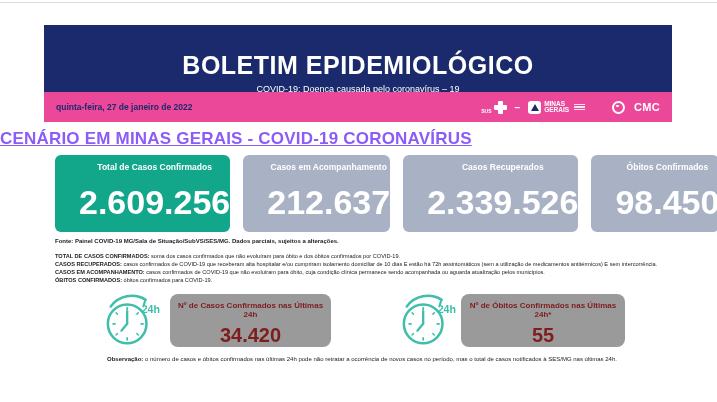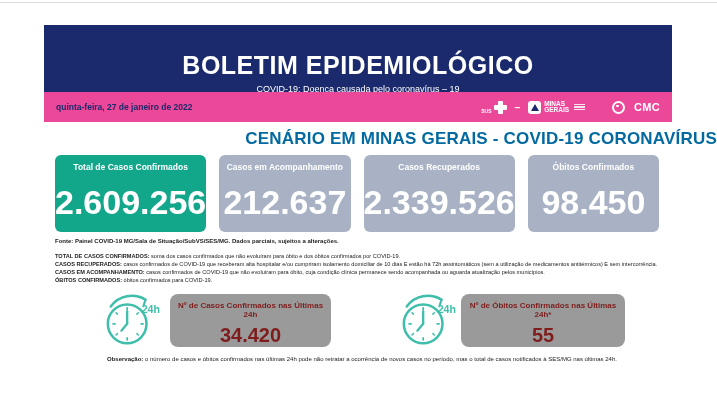--- a/index.html
+++ b/index.html
@@ -30,27 +30,27 @@
   .mg-tri{width:0;height:0;border-left:4px solid transparent;border-right:4px solid transparent;border-bottom:7px solid #1a2a6c;}
   .mg-text{display:flex;flex-direction:column;font-size:6.5px;line-height:6.5px;font-weight:bold;}
   .mg-lines{display:flex;flex-direction:column;gap:1.5px;margin-left:2px;}
   .mg-lines span{display:block;width:11px;height:1.3px;background:rgba(255,255,255,.85);}
   .cmc-wrap{display:flex;align-items:flex-start;gap:9px;margin-left:20px;}
   .cmc-ring{position:relative;width:9px;height:9px;border:2.2px solid #fff;border-radius:50%;}
   .cmc-ring::after{content:"";position:absolute;left:2.4px;top:2.4px;width:2.5px;height:2.5px;background:#fff;border-radius:50%;}
   .cmc-text{font-size:11px;font-weight:bold;letter-spacing:.3px;}
 
   
-  .scenario-title{position:absolute;left:0;top:129px;width:100%;text-align:right;
-                  font-size:17px;font-weight:bold;color:#0369a1;letter-spacing:.2px;}
+  .scenario-title{position:absolute;left:0;top:129px;width:100%;text-align:left;
+                  font-size:17px;font-weight:bold;color:#8b5cf6;letter-spacing:.2px;text-decoration:underline;}
 
   
   .stats-row{position:absolute;left:55px;top:155px;width:604px;display:flex;gap:13px;}
   .stat-card{flex:1;height:77px;border-radius:6px;background:#a9b2c4;color:#ffffff;text-align:center;
-             box-sizing:border-box;padding-top:7px;}
+             box-sizing:border-box;padding-top:7px;padding-left:24px;}
   .stat-card.highlight{background:#12a68a;}
   .stat-label{font-size:8.5px;font-weight:bold;}
   .stat-value{margin-top:11px;font-size:34px;font-weight:bold;}
 
   
   .source{position:absolute;left:55px;top:238px;font-size:6px;color:#222;font-weight:bold;}
   .definitions{position:absolute;left:55px;top:252px;width:610px;font-size:5.6px;color:#222;}
   .definitions .def-line{line-height:8px;white-space:nowrap;}
   .def-term{font-weight:bold;}
 

